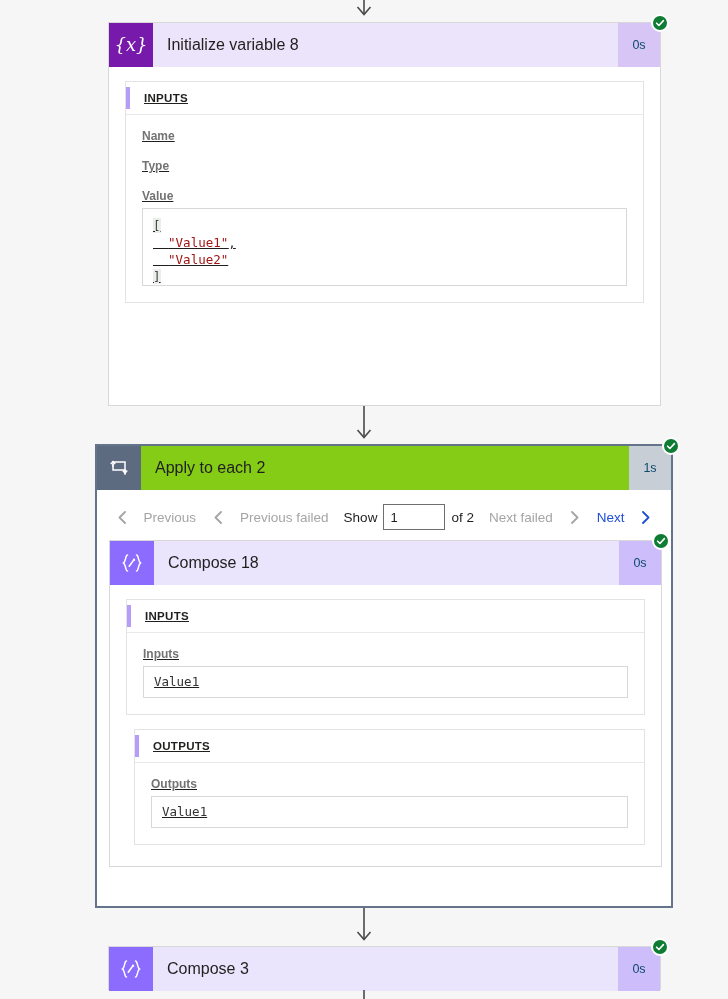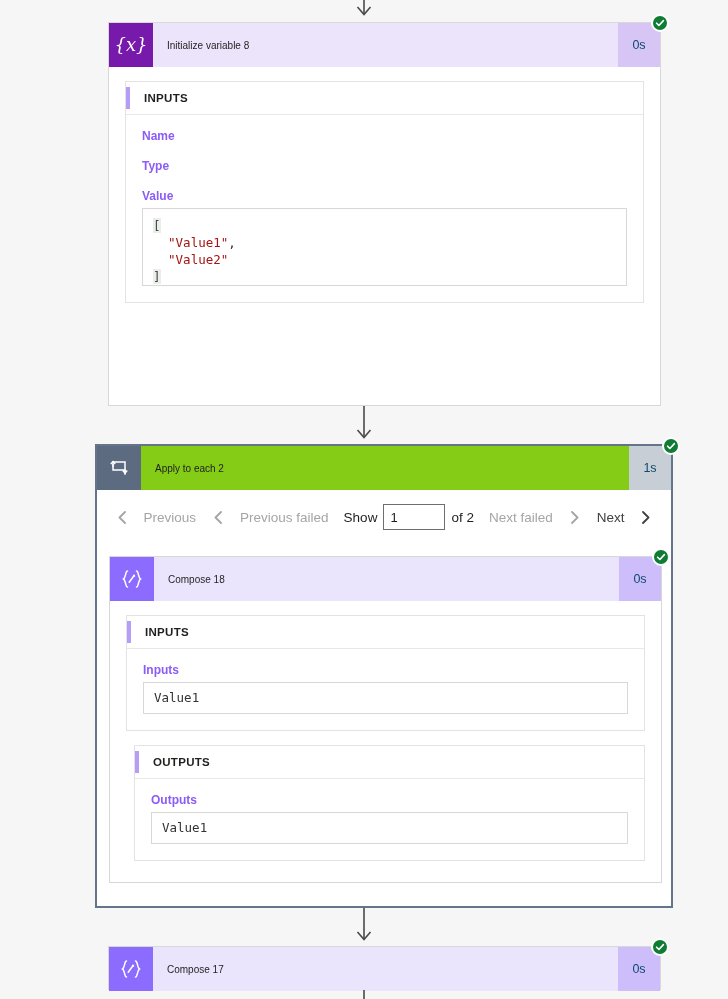--- a/index.html
+++ b/index.html
@@ -59,21 +59,21 @@
     font-style: italic;
     font-size: 18px;
     line-height: 1;
     letter-spacing: 0px;
   }
   .header-title {
     flex: 1;
     display: flex;
     align-items: center;
     padding-left: 14px;
-    font-size: 10px;
+    font-size: 16px;
     color: #201f1e;
   }
   .header-title.lavender { background: #ece4fb; }
   .header-title.lavender2 { background: #ebe4fd; }
   .header-title.greyish { background: #84cc16; }
   .duration-tile {
     width: 42px;
     min-width: 42px;
     display: flex;
     align-items: center;
@@ -95,21 +95,21 @@
     top: -9px;
     right: -9px;
     display: flex;
     align-items: center;
     justify-content: center;
     box-sizing: border-box;
   }
   .status-badge svg { display: block; }
 
   
-  .panel-body { padding: 14px 16px 16px 16px; }
+  .panel-body { padding: 14px 16px 16px 16px; text-decoration: underline; }
 
   .section {
     border: 1px solid #e3e3e3;
     box-sizing: border-box;
     background: #fff;
   }
   .section + .section { margin-top: 14px; margin-left: 8px; }
   .section-header {
     height: 32px;
     display: flex;
@@ -128,21 +128,21 @@
     font-weight: 600;
     letter-spacing: 0.3px;
     color: #201f1e;
     padding-left: 14px;
   }
   .section-content { padding: 14px 16px 16px 16px; }
 
   .field-label {
     font-size: 12px;
     font-weight: 700;
-    color: #8b5cf6;
+    color: #737373;
     margin-bottom: 5px;
   }
   .field + .field { margin-top: 16px; }
 
   .field-box {
     border: 1px solid #d8d8d8;
     background: #ffffff;
     box-sizing: border-box;
     padding: 6px 10px;
     font-family: "DejaVu Sans Mono", monospace;
@@ -172,21 +172,21 @@
     font-size: 13.5px;
   }
   .pager-item {
     display: flex;
     align-items: center;
     gap: 17px;
     color: #a5a5a5;
     padding: 0 9px;
     white-space: nowrap;
   }
-  .pager-item.active { color: #404040; }
+  .pager-item.active { color: #1d4ed8; }
   .pager-static {
     color: #201f1e;
     padding: 0 6px;
     white-space: nowrap;
   }
   .pager-input {
     width: 62px;
     height: 26px;
     border: 1px solid #6e6e6e;
     box-sizing: border-box;
@@ -309,21 +309,21 @@
     </div>
 
     <div class="pager-item active">
       <span>Next</span>
       <svg class="chev" width="9" height="13" viewBox="0 0 9 13">
         <polyline points="2,1 7.5,6.5 2,12" fill="none" stroke="currentColor" stroke-width="1.8" stroke-linecap="round" stroke-linejoin="round"></polyline>
       </svg>
     </div>
   </div>
 
-  <div class="card thin-border" style="left:12px; top:110px; width:553px; height:327px; position:absolute;">
+  <div class="card thin-border" style="left:12px; top:94px; width:553px; height:327px; position:absolute;">
 
     <div class="action-header">
       <div class="icon-tile compose">
         <svg width="26" height="20" viewBox="0 0 26 20">
           <path d="M8.5,2 C6.3,2 6.9,8.6 4.6,10 C6.9,11.4 6.3,18 8.5,18" fill="none" stroke="#ffffff" stroke-width="1.5" stroke-linecap="round"></path>
           <path d="M17.5,2 C19.7,2 19.1,8.6 21.4,10 C19.1,11.4 19.7,18 17.5,18" fill="none" stroke="#ffffff" stroke-width="1.5" stroke-linecap="round"></path>
           <path d="M10.2,13.2 L15.2,6.4" fill="none" stroke="#ffffff" stroke-width="1.6" stroke-linecap="round"></path>
           <path d="M14.6,5.6 L16.4,7.0 L15.6,8.1 L13.8,6.7 Z" fill="#ffffff"></path>
         </svg>
       </div>
@@ -376,21 +376,21 @@
 <div class="card thin-border" style="left:108px; top:946px; width:553px; height:44px;">
   <div class="action-header">
     <div class="icon-tile compose">
       <svg width="26" height="20" viewBox="0 0 26 20">
         <path d="M8.5,2 C6.3,2 6.9,8.6 4.6,10 C6.9,11.4 6.3,18 8.5,18" fill="none" stroke="#ffffff" stroke-width="1.5" stroke-linecap="round"></path>
         <path d="M17.5,2 C19.7,2 19.1,8.6 21.4,10 C19.1,11.4 19.7,18 17.5,18" fill="none" stroke="#ffffff" stroke-width="1.5" stroke-linecap="round"></path>
         <path d="M10.2,13.2 L15.2,6.4" fill="none" stroke="#ffffff" stroke-width="1.6" stroke-linecap="round"></path>
         <path d="M14.6,5.6 L16.4,7.0 L15.6,8.1 L13.8,6.7 Z" fill="#ffffff"></path>
       </svg>
     </div>
-    <div class="header-title lavender2">Compose 17</div>
+    <div class="header-title lavender2">Compose 3</div>
     <div class="duration-tile lavender2">0s</div>
     <div class="status-badge">
       <svg width="10" height="10" viewBox="0 0 10 10">
         <polyline points="1.6,5.2 3.9,7.5 8.4,2.6" fill="none" stroke="#ffffff" stroke-width="1.6" stroke-linecap="round" stroke-linejoin="round"></polyline>
       </svg>
     </div>
   </div>
 </div>
 
 <div class="connector" style="top:990px;height:12px;">

